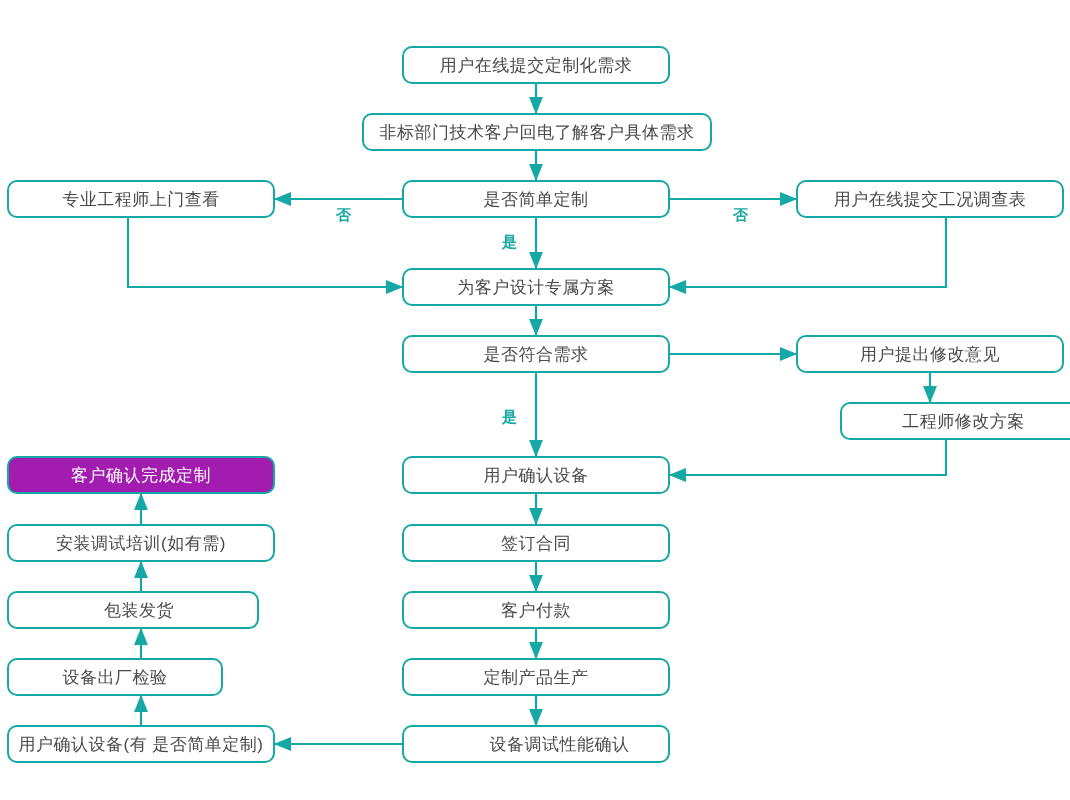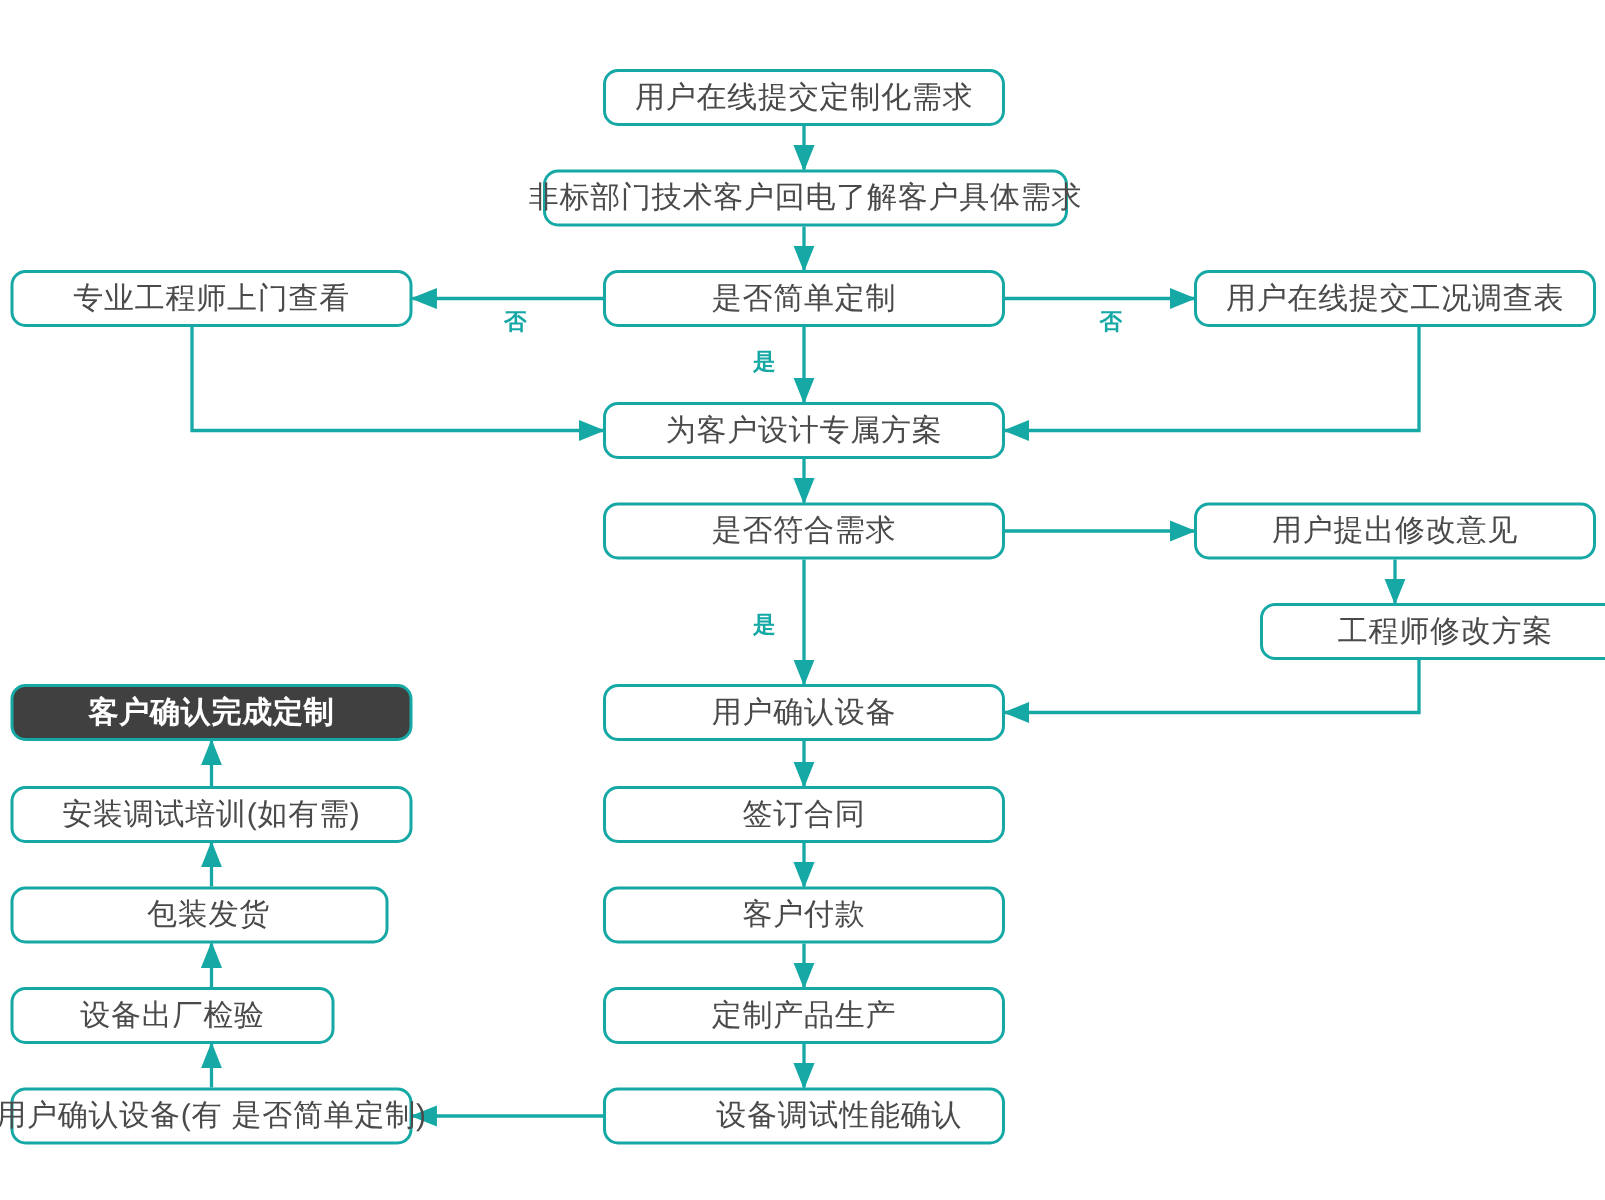--- a/index.html
+++ b/index.html
@@ -28,31 +28,31 @@
   .node {
     position: absolute;
     box-sizing: border-box;
     border: 2px solid #15a8a4;
     border-radius: 10px;
     background: #ffffff;
     color: #4a4a4a;
     display: flex;
     align-items: center;
     justify-content: center;
-    font-size: 20px;
+    font-size: 17px;
     line-height: 1;
     letter-spacing: 0.5px;
     white-space: nowrap;
     z-index: 2;
   }
   .node.filled {
-    background: #404040;
+    background: #a21caf;
     border-color: #15a8a4;
     color: #ffffff;
-    font-weight: bold;
+    font-weight: normal;
   }
   .edge-label {
     position: absolute;
     color: #15a8a4;
     font-size: 15px;
     font-weight: bold;
     line-height: 1;
     z-index: 3;
     white-space: nowrap;
   }

